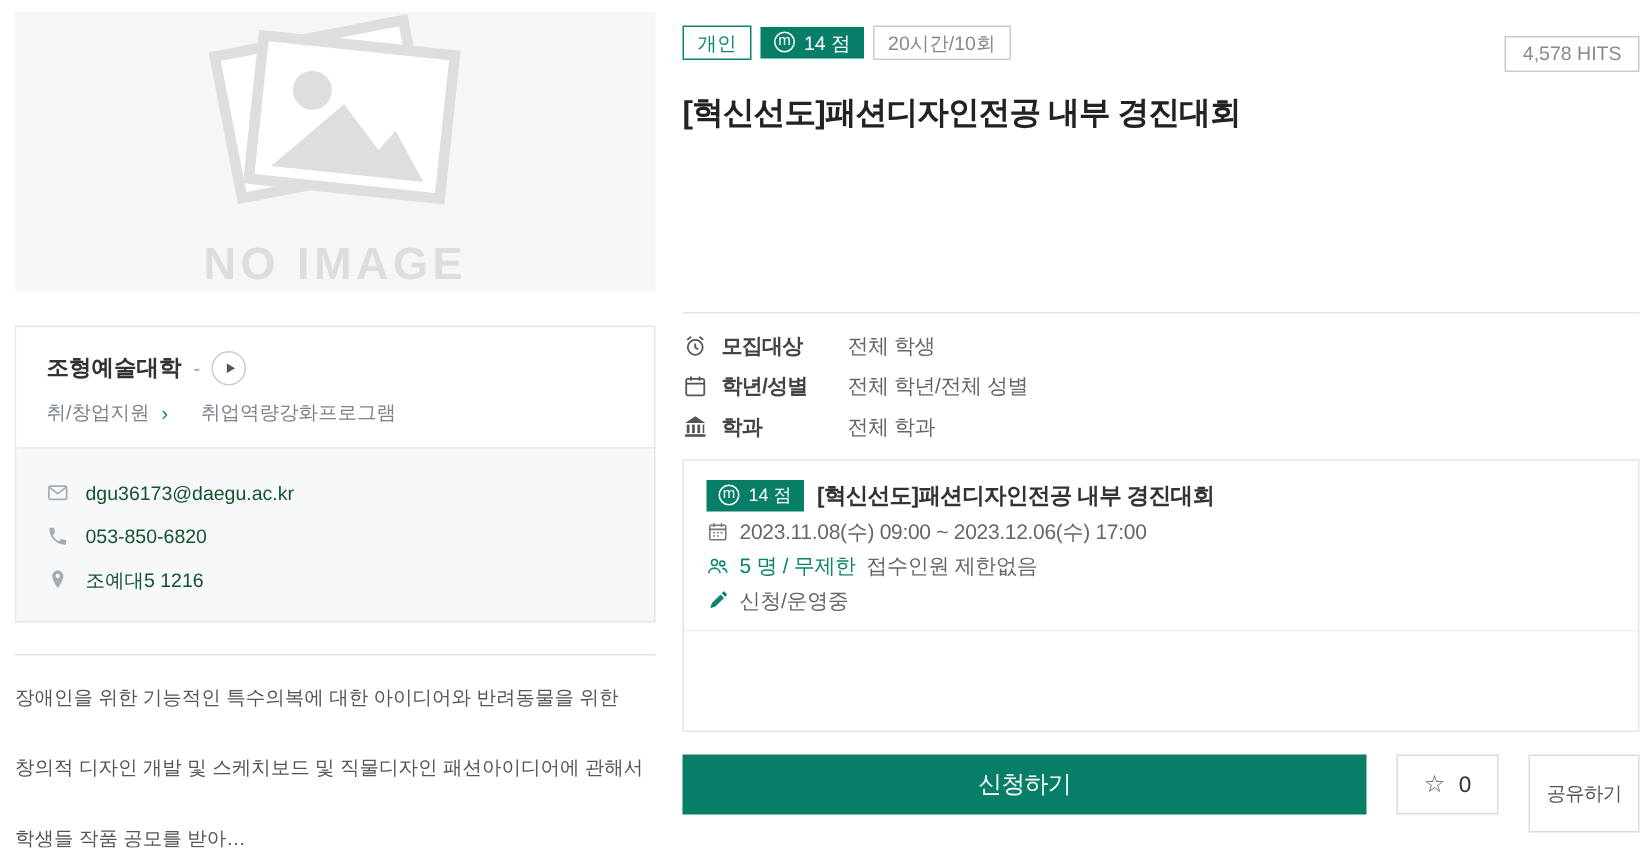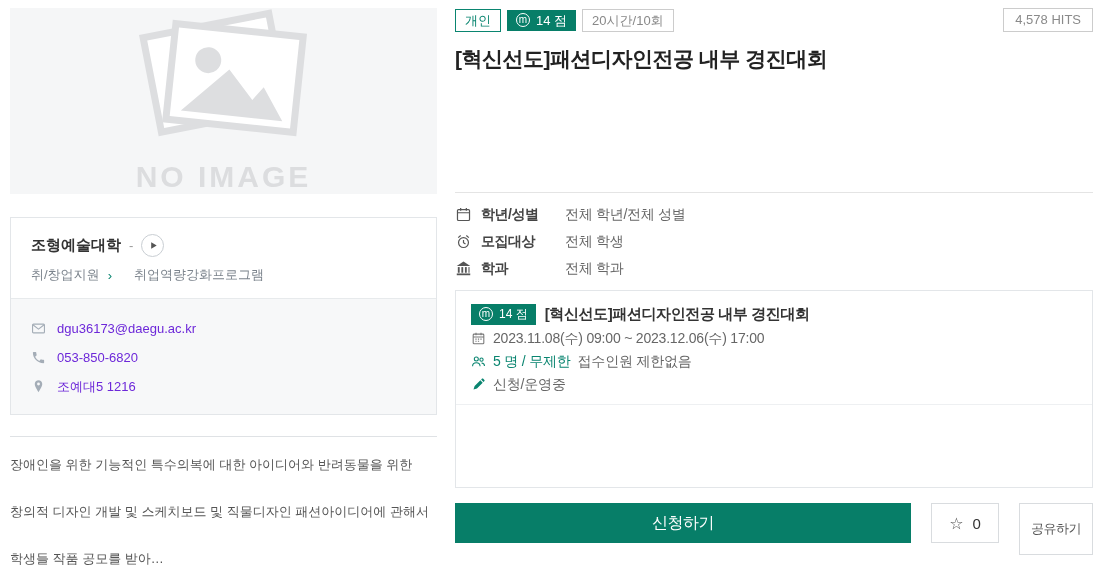--- a/index.html
+++ b/index.html
@@ -17,40 +17,40 @@
   .org-name-row { display:flex; align-items:center; gap:8px; }
   .org-name { font-size:15px; font-weight:bold; color:#333; }
   .org-dash { color:#999; font-size:13px; }
   .play-btn { width:23px; height:23px; border:1px solid #c9ced3; border-radius:50%; background:#fff; display:flex; align-items:center; justify-content:center; cursor:pointer; }
   .play-btn svg { width:11px; height:11px; fill:#555; margin-left:2px; }
   .org-breadcrumb { margin-top:9px; font-size:13px; color:#7b838c; display:flex; align-items:center; gap:8px; }
   .crumb-sep { color:#0a8570; font-size:13px; }
   .org-program { margin-left:14px; }
 
   .org-contact { background:#f7f8f9; border-top:1px solid #e7eaec; padding:15px 20px 13px; }
-  .contact-row { display:flex; align-items:center; gap:11px; height:29px; font-size:13px; color:#6d28d9; }
+  .contact-row { display:flex; align-items:center; gap:11px; height:29px; font-size:13px; color:#14532d; }
   .contact-row svg { width:15px; height:15px; stroke:#a4adb7; fill:none; stroke-width:1.8; }
   .contact-row svg.fill { fill:#a4adb7; stroke:none; }
 
   .left-divider { margin-top:21px; border:none; border-top:1px solid #dfe2e5; }
   .description { margin-top:4px; font-size:13px; color:#555; line-height:47px; word-break:keep-all; }
   .more-row { text-align:right; margin-top:1px; }
   .more-link { font-size:12px; color:#666; cursor:pointer; }
   .more-chevron { font-size:10px; color:#666; margin-right:3px; }
 
   
   .right-col { flex:1; display:flex; flex-direction:column; min-width:0; }
   .badge-row { display:flex; align-items:center; gap:6px; }
   .badge { font-size:13px; padding:2px 9px; line-height:17px; display:inline-flex; align-items:center; white-space:nowrap; }
   .badge-outline-accent { border:1px solid #0a8570; color:#0a8570; background:#fff; }
   .badge-solid-accent { background:#077e68; color:#fff; gap:6px; }
   .badge-outline-gray { border:1px solid #ccc; color:#888; }
   .m-circle { width:14px; height:14px; border:1px solid #fff; border-radius:50%; font-size:10px; line-height:12px; text-align:center; display:inline-block; }
   .badge-spacer { flex:1; }
-  .hits-box { border:1px solid #ccc; color:#8a8a8a; font-size:13px; padding:3px 11px; line-height:16px; }
+  .hits-box { border:1px solid #ccc; color:#8a8a8a; font-size:13px; padding:3px 11px; line-height:16px;margin-top:16px; }
 
   .page-title { margin-top:13px; font-size:21px; font-weight:bold; color:#222; letter-spacing:-0.5px; }
 
   .info-section { margin-top:119px; border-top:1px solid #e4e4e4; padding-top:8px; }
   .info-row { display:flex; align-items:center; height:27px; font-size:14px; }
   .info-row .i-icon { width:18px; height:18px; margin-right:8px; color:#555; flex-shrink:0; }
   .info-row .i-icon svg { width:17px; height:17px; stroke:#555; fill:none; stroke-width:1.7; }
   .info-row .i-icon svg.fill { fill:#555; stroke:none; }
   .info-label { font-weight:bold; color:#444; width:84px; letter-spacing:-0.5px; }
   .info-value { color:#666; letter-spacing:-0.3px; }
@@ -155,37 +155,37 @@
       <span class="badge-spacer"></span>
       <span class="hits-box">4,578 HITS</span>
     </div>
 
     <div class="page-title">[혁신선도]패션디자인전공 내부 경진대회</div>
 
     <div class="info-section">
       <div class="info-row">
         <span class="i-icon">
           <svg viewBox="0 0 24 24">
+              <circle cx="12" cy="13.5" r="7"></circle>
+              <path d="M12 9.8v3.9l2.8 1.8"></path>
+              <path d="M4.5 6.5L8 3.5M19.5 6.5L16 3.5"></path>
+            </svg>
+        </span>
+        <span class="info-label">모집대상</span>
+        <span class="info-value">전체 학생</span>
+      </div>
+      <div class="info-row">
+        <span class="i-icon">
+          <svg viewBox="0 0 24 24">
               <rect x="3.5" y="5" width="17" height="15.5" rx="1.5"></rect>
               <path d="M3.5 9.5h17M8 2.8v4M16 2.8v4"></path>
             </svg>
         </span>
         <span class="info-label">학년/성별</span>
         <span class="info-value">전체 학년/전체 성별</span>
-      </div>
-      <div class="info-row">
-        <span class="i-icon">
-          <svg viewBox="0 0 24 24">
-              <circle cx="12" cy="13.5" r="7"></circle>
-              <path d="M12 9.8v3.9l2.8 1.8"></path>
-              <path d="M4.5 6.5L8 3.5M19.5 6.5L16 3.5"></path>
-            </svg>
-        </span>
-        <span class="info-label">모집대상</span>
-        <span class="info-value">전체 학생</span>
       </div>
       <div class="info-row">
         <span class="i-icon">
           <svg class="fill" viewBox="0 0 24 24">
               <path d="M12 2L2.5 8.5h19z"></path>
               <rect x="4" y="10" width="2.6" height="8"></rect>
               <rect x="9" y="10" width="2.6" height="8"></rect>
               <rect x="14" y="10" width="2.6" height="8"></rect>
               <rect x="19" y="10" width="1.5" height="8"></rect>
               <rect x="2.5" y="19" width="19" height="2.5"></rect>

